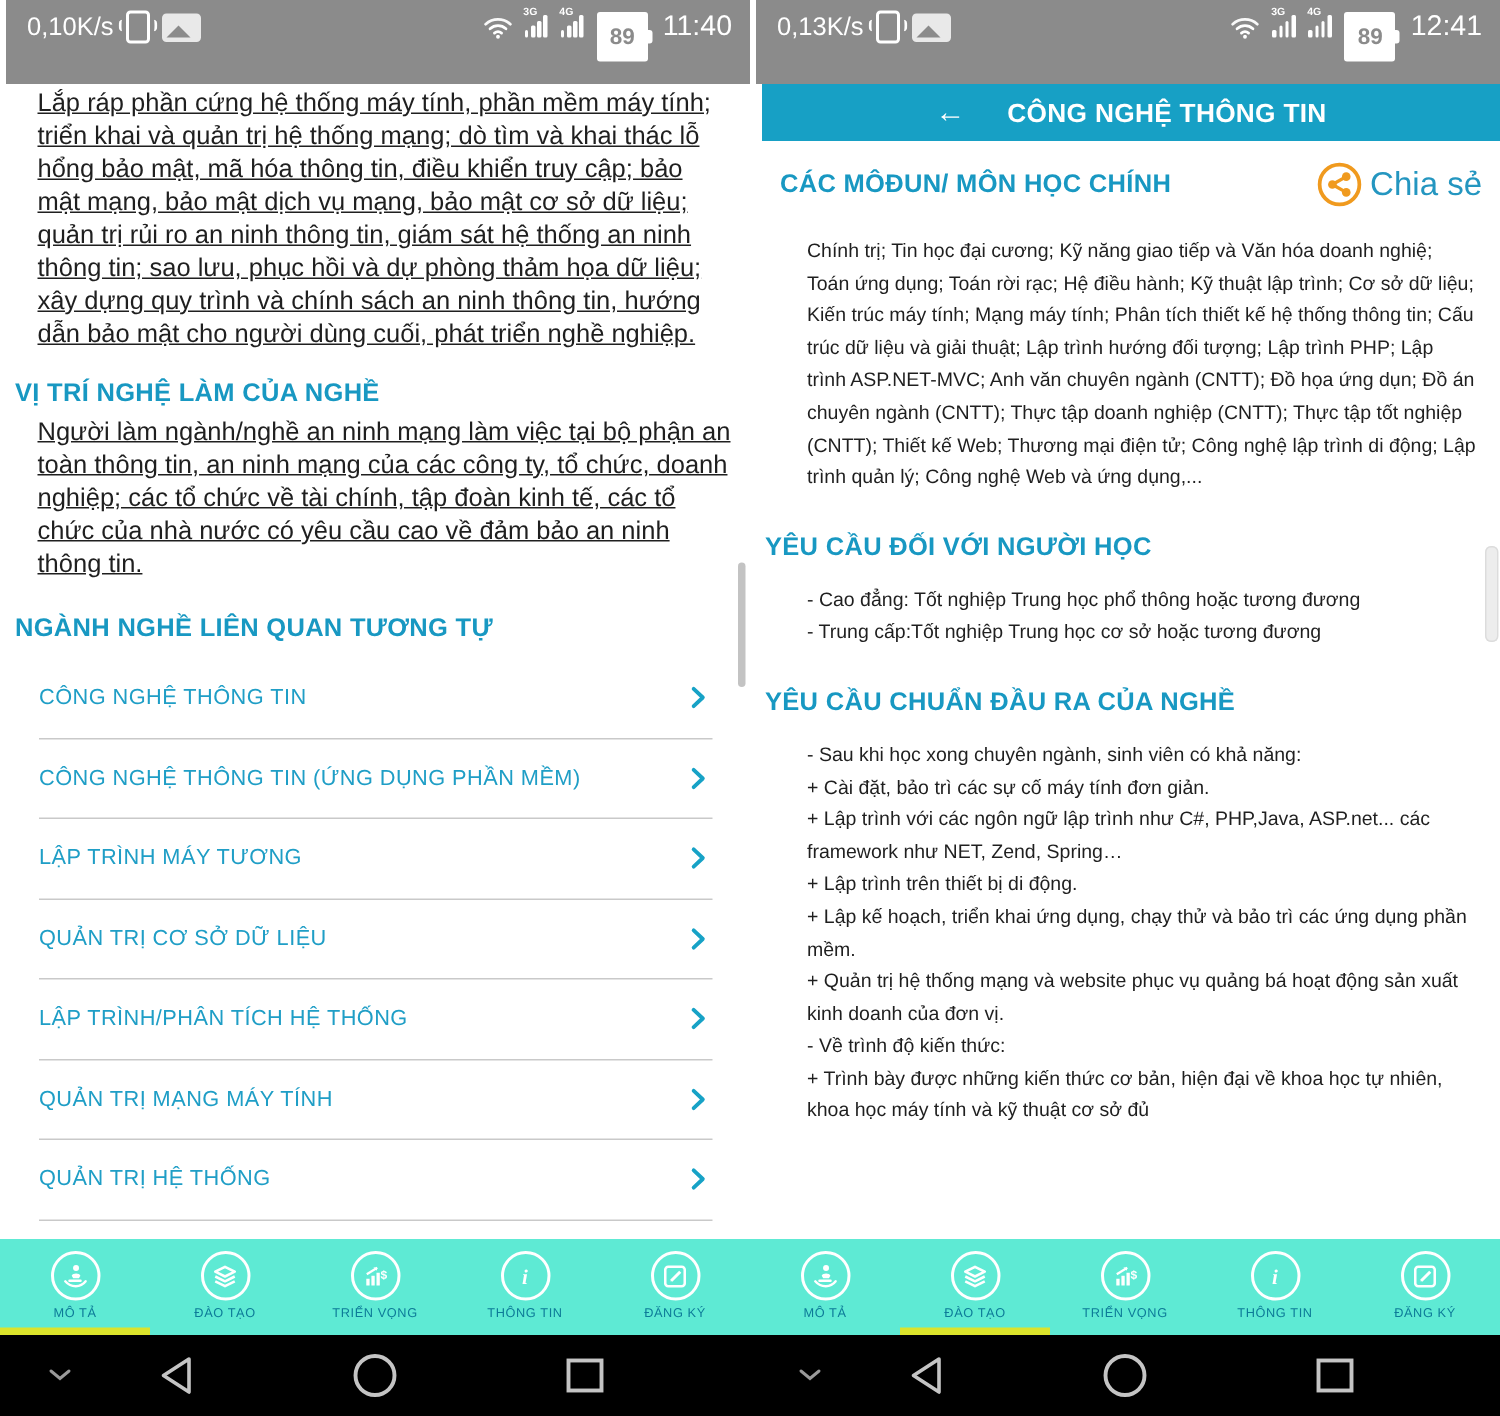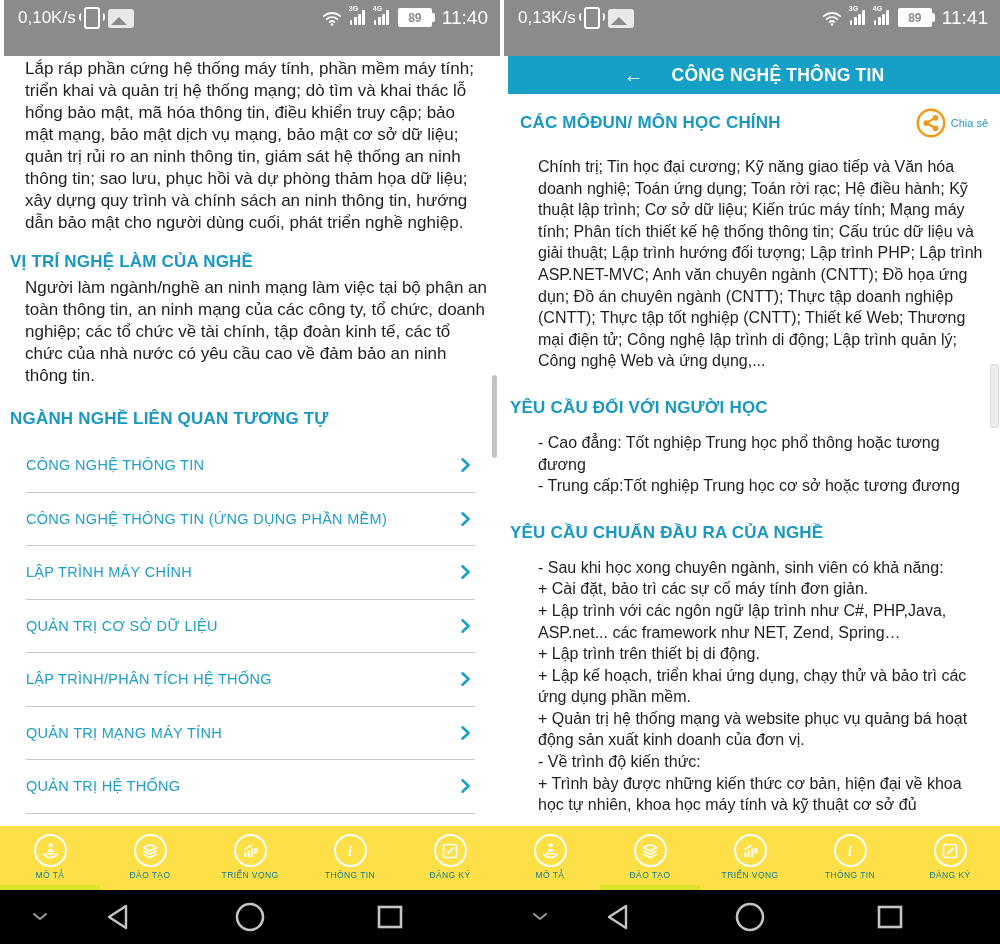--- a/index.html
+++ b/index.html
@@ -25,59 +25,59 @@
              border-right:8px solid transparent;border-bottom:8px solid #8b8b8b;}
   .st-right{display:flex;align-items:flex-start;gap:7px;}
   .sig{position:relative;display:inline-block;width:17px;height:20px;}
   .sig i{position:absolute;bottom:2px;width:2.6px;background:#fff;border-radius:1px;}
   .sig i:nth-child(1){left:0;height:5px;}
   .sig i:nth-child(2){left:4.2px;height:8px;}
   .sig i:nth-child(3){left:8.4px;height:11px;}
   .sig i:nth-child(4){left:12.6px;height:15px;}
   .sig b{position:absolute;top:-2px;left:-1px;font-size:7px;font-weight:bold;color:#fff;}
   .batt{display:inline-flex;align-items:center;margin-top:1px;}
-  .batt .cell{width:34px;height:19px;background:#fff;border-radius:2px;display:flex;align-items:center;justify-content:center;
-              color:#8b8b8b;font-size:12px;font-weight:bold;}
+  .batt .cell{width:34px;height:33px;background:#fff;border-radius:2px;display:flex;align-items:center;justify-content:center;
+              color:#8b8b8b;font-size:15px;font-weight:bold;}
   .batt .nub{width:3px;height:9px;background:#fff;border-radius:0 2px 2px 0;}
   .clock{font-size:19px;color:#fff;margin-top:0px;}
 
   
   .content{position:absolute;top:56px;left:0;right:0;bottom:118px;background:#fff;overflow:hidden;}
   .sec-title{color:#1898c2;font-weight:bold;font-size:17px;margin:15px 10px 5px 10px;letter-spacing:.2px;}
-  .para{color:#1f1f1f;font-size:17px;line-height:22px;margin:2px 12px 0 25px;}
+  .para{color:#1f1f1f;font-size:17px;line-height:22px;margin:2px 12px 0 25px;text-decoration:underline;}
 
   
   .rel-list{margin-top:10px;}
   .rel-item{height:52.5px;margin:0 25px 0 26px;border-bottom:1px solid #c9c9c9;
             display:flex;align-items:center;justify-content:space-between;cursor:pointer;}
   .rel-label{color:#1f9ec6;font-size:14.5px;letter-spacing:.3px;}
   .chev{flex:0 0 auto;margin-right:2px;}
 
   
   .app-header{position:absolute;top:56px;left:8px;right:0;height:38px;background:#17a0c5;color:#fff;
               display:flex;align-items:center;justify-content:center;gap:28px;}
   .app-header .back{font-size:20px;line-height:1;cursor:pointer;}
   .app-header .htitle{font-weight:bold;font-size:17.5px;letter-spacing:.2px;}
   #screen-right .content{top:94px;}
   .mod-row{display:flex;justify-content:space-between;align-items:center;margin:14px 12px 0 10px;}
   .mod-row .sec-title{margin:0;}
   .share-btn{display:flex;align-items:center;gap:5px;cursor:pointer;}
-  .share-label{color:#2496c0;font-size:11px;}
-  .r-para{color:#1f1f1f;font-size:16px;line-height:21.6px;margin:18px 16px 0 38px;white-space:pre-line;}
+  .share-label{color:#2496c0;font-size:22px;}
+  .r-para{color:#1f1f1f;font-size:13px;line-height:21.6px;margin:18px 16px 0 38px;white-space:pre-line;}
   .r-para.tight{margin-top:14px;}
   #screen-right .sec-title{margin-left:10px;}
   .gap1{margin-top:26px;}
 
   
   .scrollbar-left{position:absolute;top:375px;right:3px;width:5px;height:83px;background:#c3c3c3;border-radius:3px;}
   .scrollbar-right{position:absolute;top:364px;right:1px;width:9px;height:64px;background:#ededed;
                    box-shadow:inset 0 0 0 1px #dcdcdc;border-radius:4px;}
 
   
-  .bottomnav{position:absolute;left:0;right:0;bottom:54px;height:64px;background:#fde047;}
+  .bottomnav{position:absolute;left:0;right:0;bottom:54px;height:64px;background:#5eead4;}
   .nav-items{display:flex;height:59px;}
   .nav-item{flex:1;display:flex;flex-direction:column;align-items:center;justify-content:center;padding-top:3px;cursor:pointer;}
   .nav-circle{width:33px;height:33px;border:2px solid #fff;border-radius:50%;box-sizing:border-box;
               display:flex;align-items:center;justify-content:center;}
   .nav-label{font-size:8.5px;color:#0d7b98;margin-top:3px;letter-spacing:.4px;}
   .nav-underline{position:absolute;bottom:0;height:5px;width:100px;background:#dbe32b;}
   #screen-left .nav-underline{left:0;}
   #screen-right .nav-underline{left:100px;}
 
   
@@ -188,21 +188,21 @@
             <use href="#ic-chev"></use>
           </svg>
       </div>
       <div class="rel-item">
         <span class="rel-label">CÔNG NGHỆ THÔNG TIN (ỨNG DỤNG PHẦN MỀM)</span>
         <svg class="chev" width="15" height="16" viewBox="0 0 18 21">
             <use href="#ic-chev"></use>
           </svg>
       </div>
       <div class="rel-item">
-        <span class="rel-label">LẬP TRÌNH MÁY CHÍNH</span>
+        <span class="rel-label">LẬP TRÌNH MÁY TƯƠNG</span>
         <svg class="chev" width="15" height="16" viewBox="0 0 18 21">
             <use href="#ic-chev"></use>
           </svg>
       </div>
       <div class="rel-item">
         <span class="rel-label">QUẢN TRỊ CƠ SỞ DỮ LIỆU</span>
         <svg class="chev" width="15" height="16" viewBox="0 0 18 21">
             <use href="#ic-chev"></use>
           </svg>
       </div>
@@ -322,21 +322,21 @@
           <i></i>
           <i></i>
           <i></i>
           <i></i>
           <b>4G</b>
         </span>
       <span class="batt">
         <span class="cell">89</span>
           <span class="nub"></span>
       </span>
-      <span class="clock">11:41</span>
+      <span class="clock">12:41</span>
     </div>
   </div>
 
   <div class="app-header">
     <span class="back">←</span>
     <span class="htitle">CÔNG NGHỆ THÔNG TIN</span>
   </div>
 
   <div class="content">
     <div class="mod-row">

